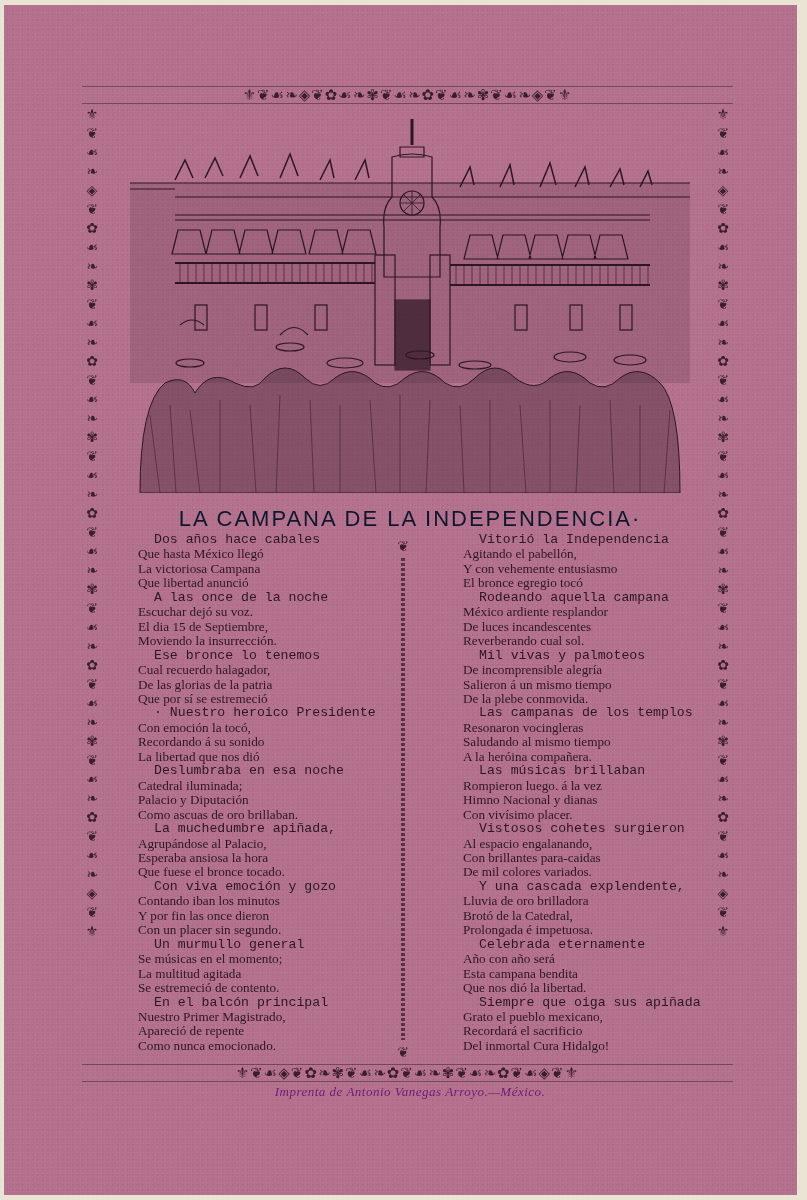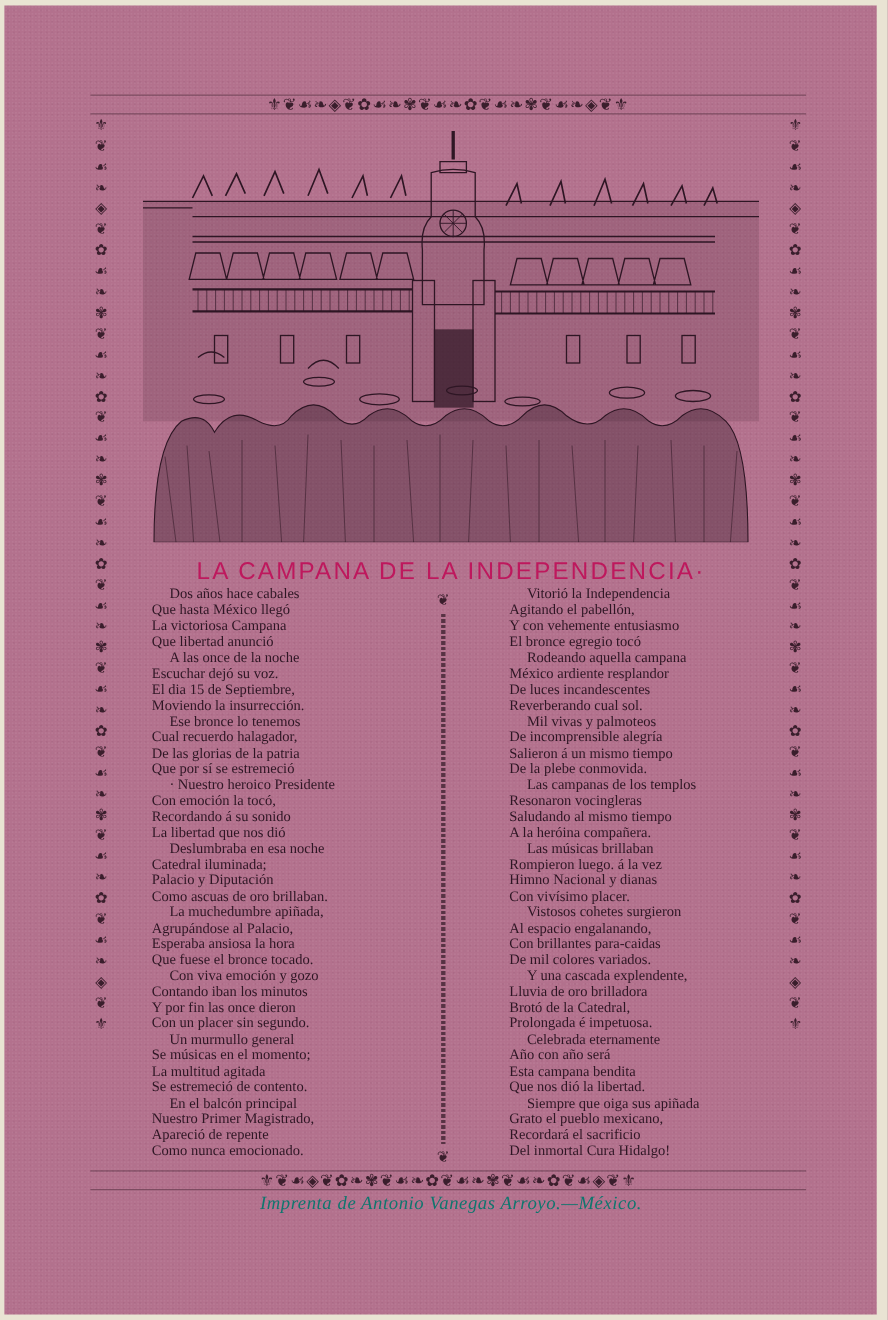--- a/index.html
+++ b/index.html
@@ -37,47 +37,47 @@
   .border-h::before { top: 1px; } .border-h::after { bottom: 1px; }
 
   .illustration {
     position: absolute; left: 130px; top: 115px; width: 560px; height: 378px;
   }
   .illustration svg { width: 100%; height: 100%; }
 
   .title {
     position: absolute; left: 130px; top: 506px; width: 560px; text-align: center;
     font-family: "Liberation Sans", "DejaVu Sans", sans-serif;
-    font-size: 22px; letter-spacing: 2px; color: #be185d; line-height: 26px;
+    font-size: 22px; letter-spacing: 2px; color: #0f172a; line-height: 26px;
   }
   .col {
     position: absolute; top: 533px; font-size: 13.2px; line-height: 14.45px; color: #2e1624;
   }
   .col.left { left: 138px; width: 245px; }
   .col.right { left: 463px; width: 240px; }
   .verse-line { display: block; white-space: nowrap; }
-  .verse-line.indent { padding-left: 16px; }
+  .verse-line.indent { padding-left: 16px; font-family: Liberation Mono, monospace; }
 
   .divider {
     position: absolute; left: 396px; top: 536px; width: 14px; height: 526px;
   }
   .divider .bar {
     position: absolute; left: 5px; top: 22px; width: 4px; bottom: 22px;
     background: repeating-linear-gradient(to bottom, #3a1e2c 0 3px, transparent 3px 5px);
     opacity: .75;
   }
   .divider .cap {
     position: absolute; left: 0; width: 14px; height: 20px; color: #3a1e2c;
     font-size: 14px; line-height: 20px; text-align: center; font-family: "DejaVu Sans", sans-serif;
   }
   .divider .cap.top { top: 0; } .divider .cap.bottom { bottom: 0; }
 
   .imprint {
     position: absolute; left: 130px; top: 1084px; width: 560px; text-align: center;
-    font-style: italic; font-size: 17px; color: #0f766e; letter-spacing: .5px;
+    font-style: italic; font-size: 13px; color: #701a75; letter-spacing: .5px;
   }
 </style>
 </head>
 <body>
 
 <div class="paper">
 </div>
 
 <div class="frame">
   <div class="border-h top">⚜❦☙❧◈❦✿☙❧✾❦☙❧✿❦☙❧✾❦☙❧◈❦⚜</div>

